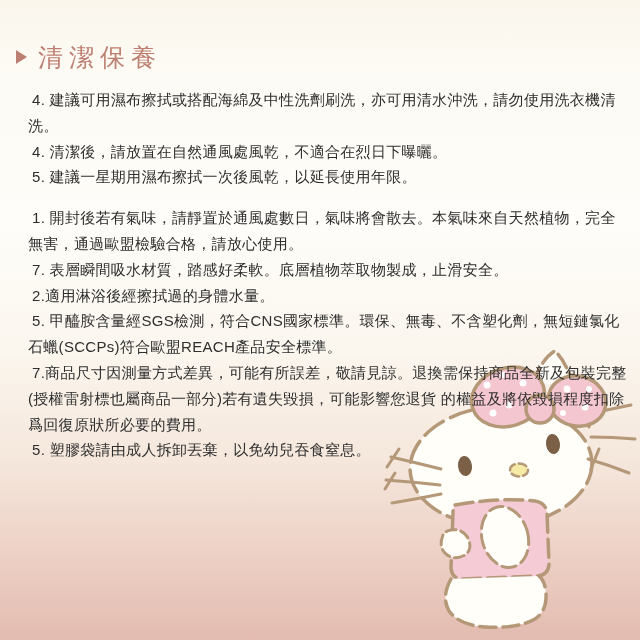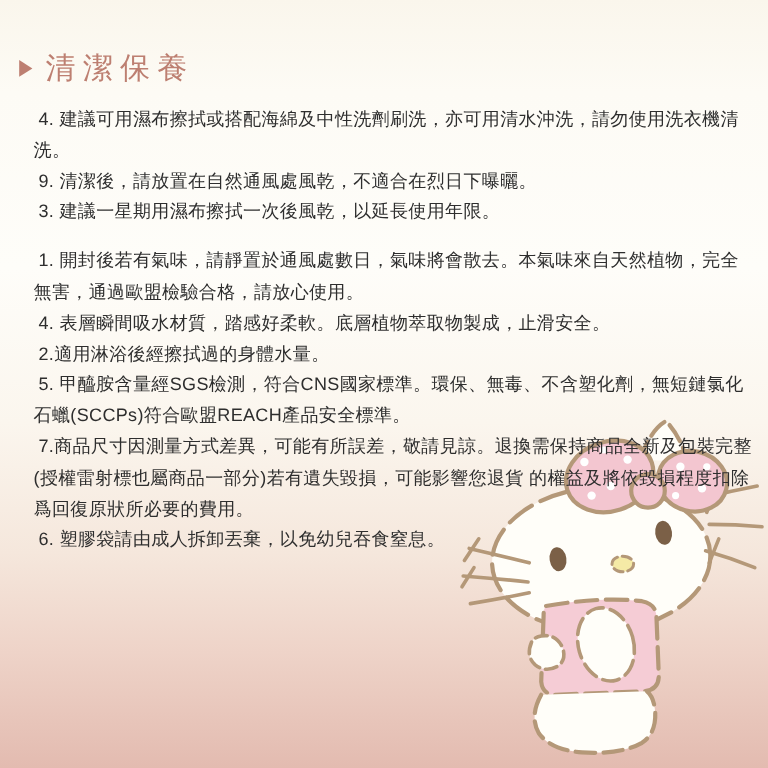--- a/index.html
+++ b/index.html
@@ -130,30 +130,30 @@
 
   <div class="content">
 
     <section>
       <h2 class="sec-title first">
         <span class="tri"></span>
         <span>清潔保養</span>
       </h2>
       <div class="items">
         <p>4. 建議可用濕布擦拭或搭配海綿及中性洗劑刷洗，亦可用清水沖洗，請勿使用洗衣機清洗。</p>
-        <p>9. 清潔後，請放置在自然通風處風乾，不適合在烈日下曝曬。</p>
-        <p>3. 建議一星期用濕布擦拭一次後風乾，以延長使用年限。</p>
+        <p>4. 清潔後，請放置在自然通風處風乾，不適合在烈日下曝曬。</p>
+        <p>5. 建議一星期用濕布擦拭一次後風乾，以延長使用年限。</p>
       </div>
     </section>
 
     <section>
       <div class="items">
         <p>1. 開封後若有氣味，請靜置於通風處數日，氣味將會散去。本氣味來自天然植物，完全無害，通過歐盟檢驗合格，請放心使用。</p>
-        <p>4. 表層瞬間吸水材質，踏感好柔軟。底層植物萃取物製成，止滑安全。</p>
+        <p>7. 表層瞬間吸水材質，踏感好柔軟。底層植物萃取物製成，止滑安全。</p>
         <p>2.適用淋浴後經擦拭過的身體水量。</p>
         <p>5. 甲醯胺含量經SGS檢測，符合CNS國家標準。環保、無毒、不含塑化劑，無短鏈氯化石蠟(SCCPs)符合歐盟REACH產品安全標準。</p>
         <p>7.商品尺寸因測量方式差異，可能有所誤差，敬請見諒。退換需保持商品全新及包裝完整(授權雷射標也屬商品一部分)若有遺失毀損，可能影響您退貨 的權益及將依毀損程度扣除爲回復原狀所必要的費用。</p>
-        <p>6. 塑膠袋請由成人拆卸丟棄，以免幼兒吞食窒息。</p>
+        <p>5. 塑膠袋請由成人拆卸丟棄，以免幼兒吞食窒息。</p>
       </div>
     </section>
 
   </div>
 </div>
 
 </body></html>

